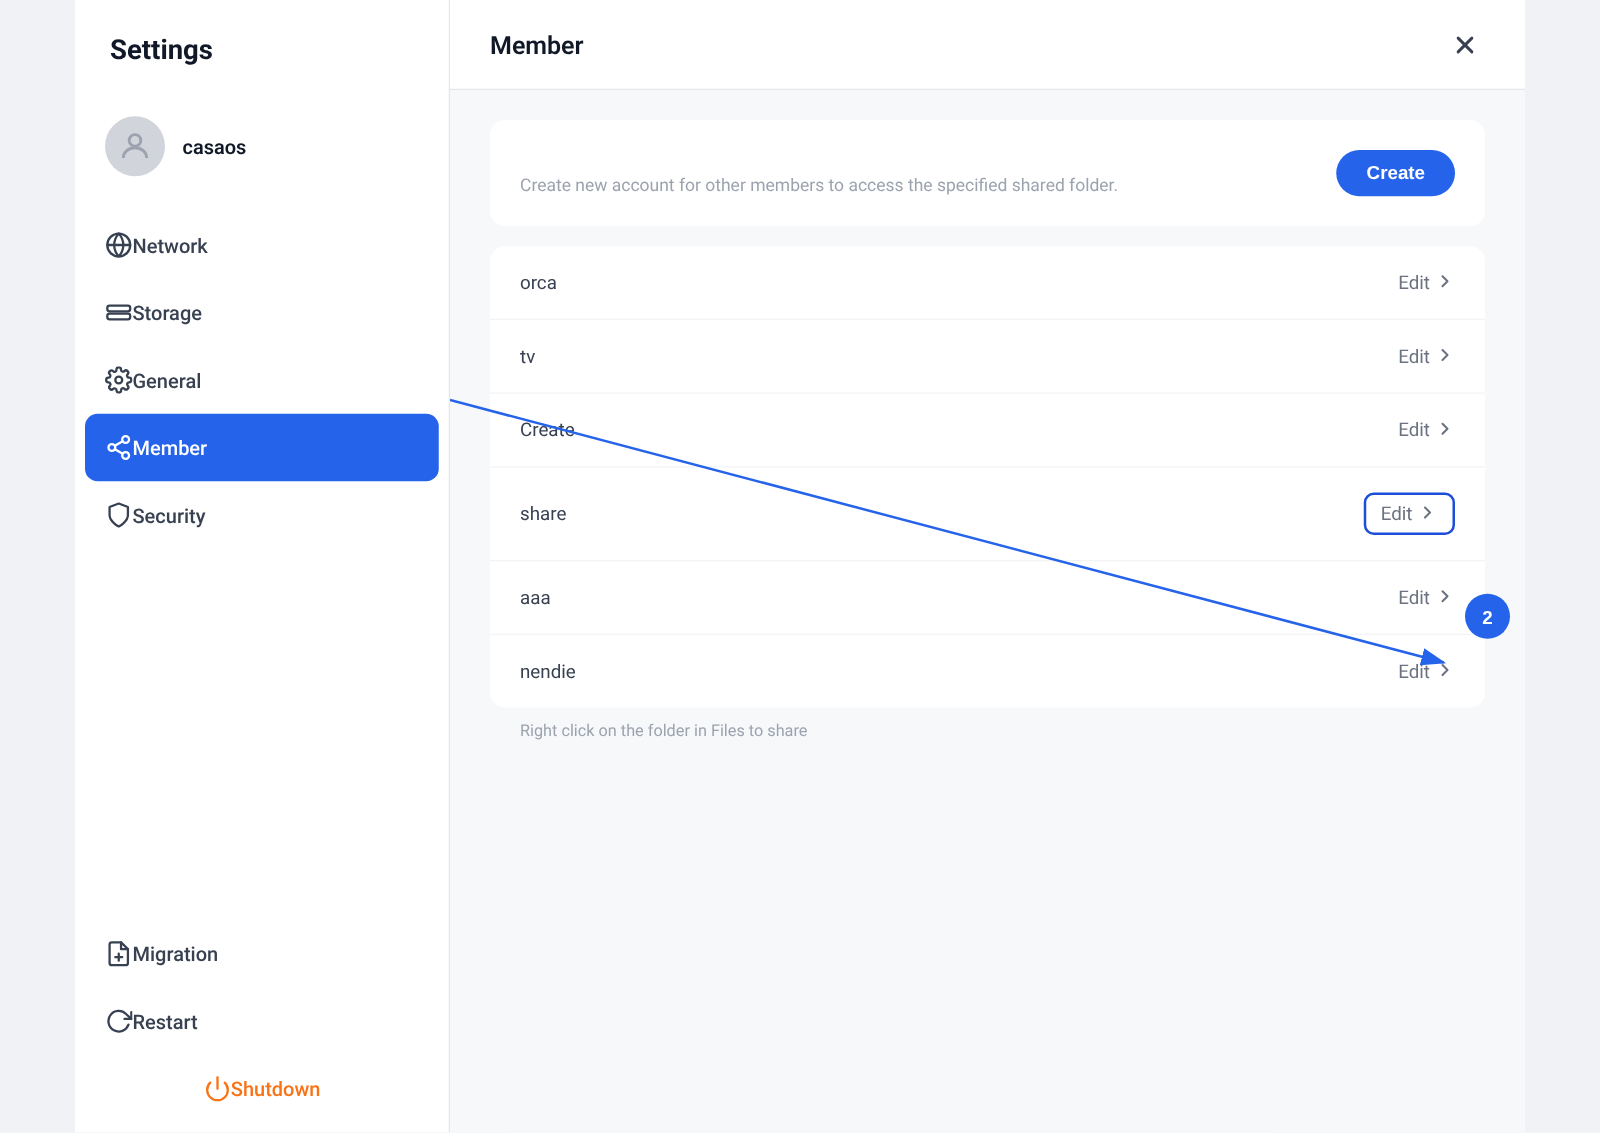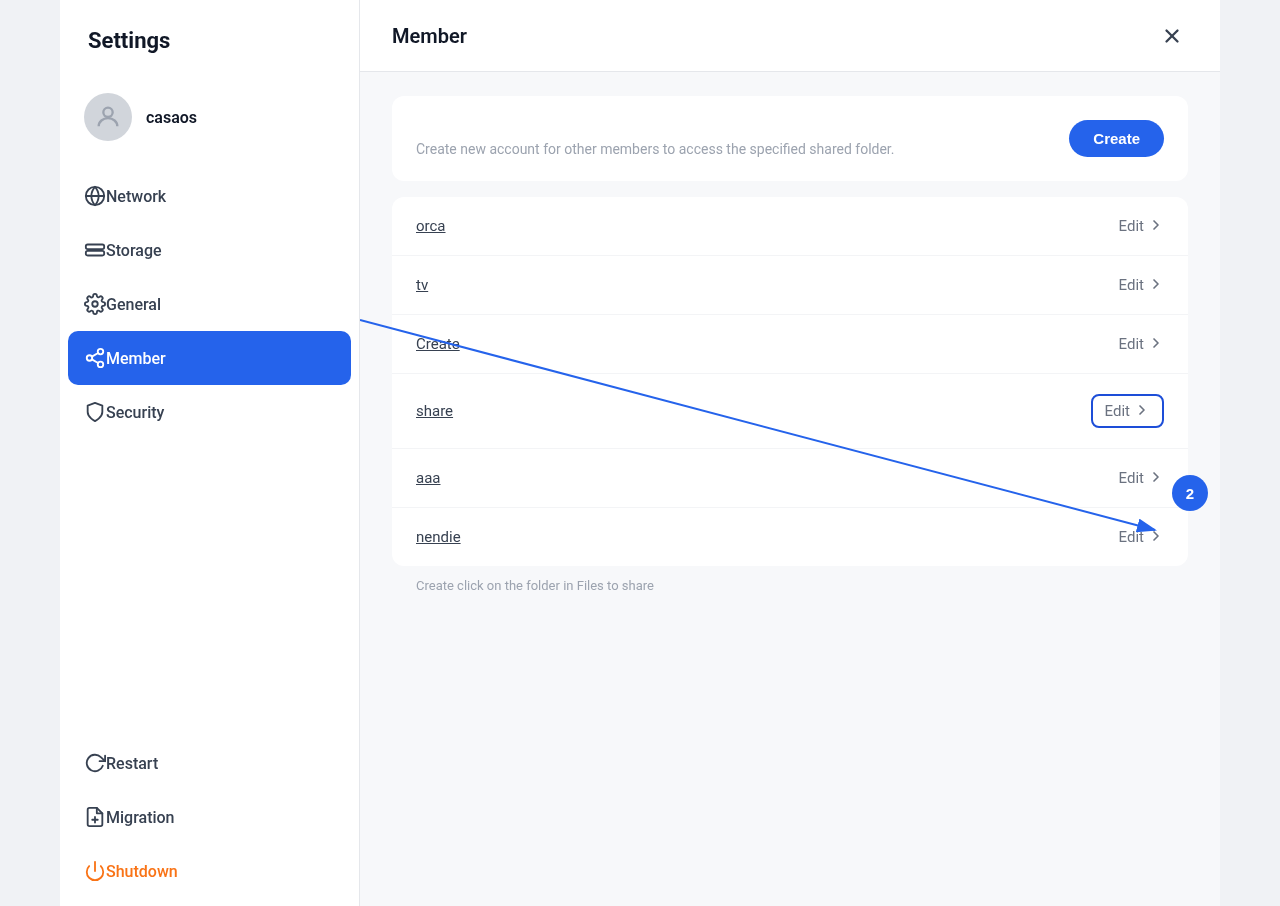--- a/index.html
+++ b/index.html
@@ -102,20 +102,21 @@
       justify-content: center;
       flex-shrink: 0;
     }
 
     .nav-item.active .icon svg {
       stroke: #ffffff;
     }
 
     .nav-item.shutdown {
       color: #f97316;
+      justify-content: center;
     }
 
     .nav-item.shutdown .icon svg {
       stroke: #f97316;
     }
 
     .sidebar-spacer {
       flex: 1;
     }
 
@@ -211,21 +212,20 @@
     }
 
     .member-item:last-child {
       border-bottom: none;
     }
 
     .member-name {
       font-size: 15px;
       color: #374151;
       font-weight: 400;
-      text-decoration: underline;
     }
 
     .edit-btn {
       display: flex;
       align-items: flex-start;
       gap: 4px;
       color: #6b7280;
       font-size: 15px;
       cursor: pointer;
     }
@@ -335,37 +335,37 @@
           </svg>
         </span>
         <span>Security</span>
       </div>
 
       <div class="sidebar-spacer"></div>
 
       <div class="nav-item">
         <span class="icon">
           <svg width="22" height="22" viewBox="0 0 24 24" fill="none" stroke="#374151" stroke-width="2" stroke-linecap="round" stroke-linejoin="round">
-            <polyline points="23 4 23 10 17 10"></polyline>
-            <path d="M20.49 15a9 9 0 1 1-2.12-9.36L23 10"></path>
-          </svg>
-        </span>
-        <span>Restart</span>
-      </div>
-
-      <div class="nav-item">
-        <span class="icon">
-          <svg width="22" height="22" viewBox="0 0 24 24" fill="none" stroke="#374151" stroke-width="2" stroke-linecap="round" stroke-linejoin="round">
             <path d="M14 2H6a2 2 0 0 0-2 2v16a2 2 0 0 0 2 2h12a2 2 0 0 0 2-2V8z"></path>
             <polyline points="14 2 14 8 20 8"></polyline>
             <line x1="12" y1="18" x2="12" y2="12"></line>
             <line x1="9" y1="15" x2="15" y2="15"></line>
           </svg>
         </span>
         <span>Migration</span>
+      </div>
+
+      <div class="nav-item">
+        <span class="icon">
+          <svg width="22" height="22" viewBox="0 0 24 24" fill="none" stroke="#374151" stroke-width="2" stroke-linecap="round" stroke-linejoin="round">
+            <polyline points="23 4 23 10 17 10"></polyline>
+            <path d="M20.49 15a9 9 0 1 1-2.12-9.36L23 10"></path>
+          </svg>
+        </span>
+        <span>Restart</span>
       </div>
 
       <div class="nav-item shutdown">
         <span class="icon">
           <svg width="22" height="22" viewBox="0 0 24 24" fill="none" stroke="#f97316" stroke-width="2" stroke-linecap="round" stroke-linejoin="round">
             <path d="M18.36 6.64a9 9 0 1 1-12.73 0"></path>
             <line x1="12" y1="2" x2="12" y2="12"></line>
           </svg>
         </span>
         <span style="color:#f97316;">Shutdown</span>
@@ -449,21 +449,21 @@
           <div class="edit-btn">
             <span>Edit</span>
             <svg width="16" height="16" viewBox="0 0 24 24" fill="none" stroke="#6b7280" stroke-width="2.5" stroke-linecap="round" stroke-linejoin="round">
                 <polyline points="9 18 15 12 9 6"></polyline>
               </svg>
           </div>
         </div>
 
       </div>
 
-      <div class="bottom-hint">Create click on the folder in Files to share</div>
+      <div class="bottom-hint">Right click on the folder in Files to share</div>
 
     </div>
 
     <svg class="overlay" xmlns="http://www.w3.org/2000/svg">
 
       <defs>
         <marker id="arrowhead" markerWidth="10" markerHeight="7" refX="9" refY="3.5" orient="auto">
           <polygon points="0 0, 10 3.5, 0 7" fill="#2563eb"></polygon>
         </marker>
       </defs>

